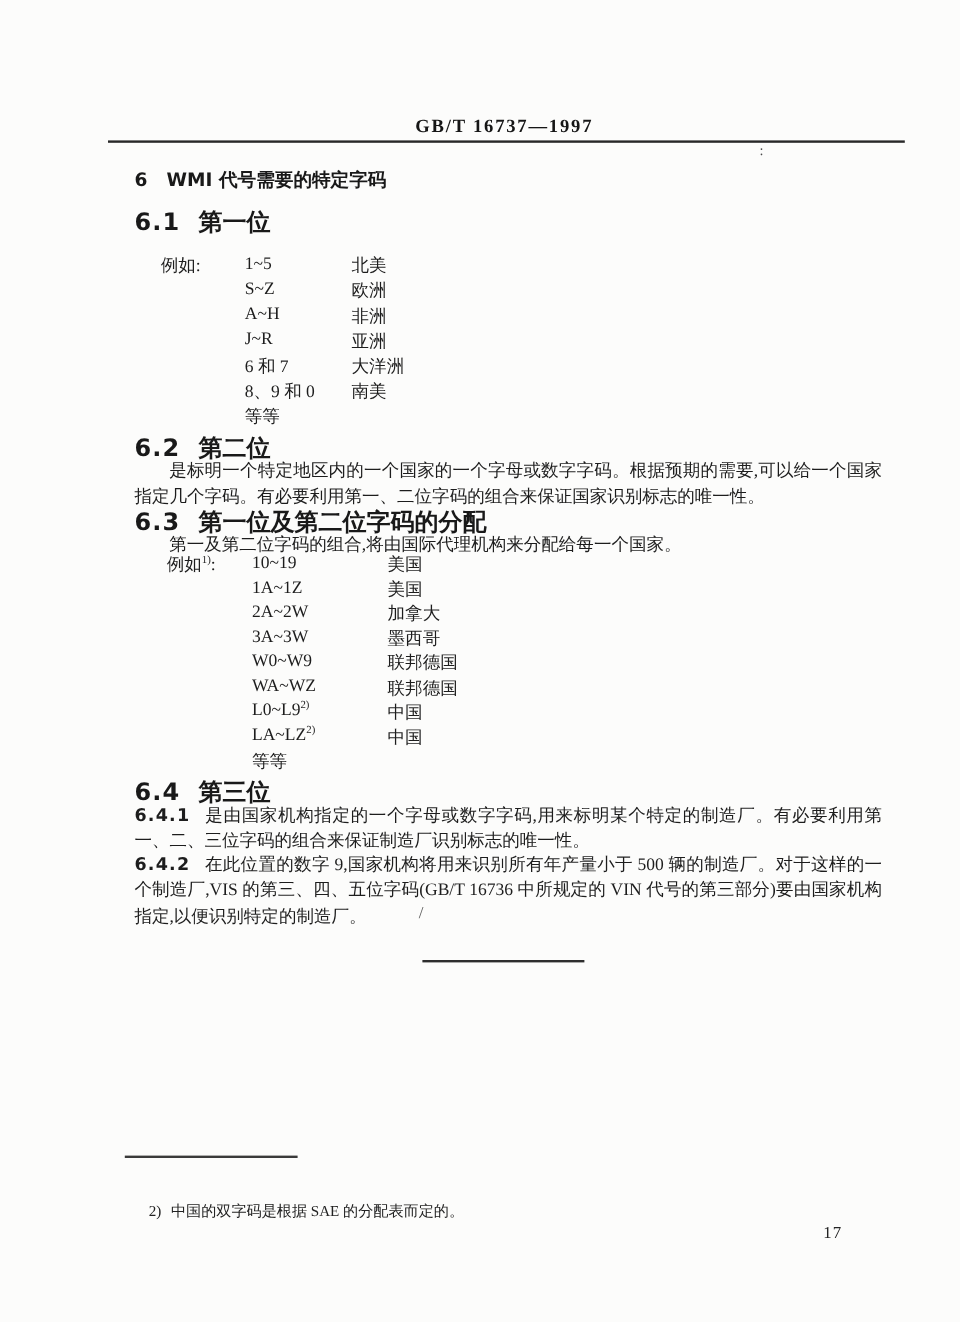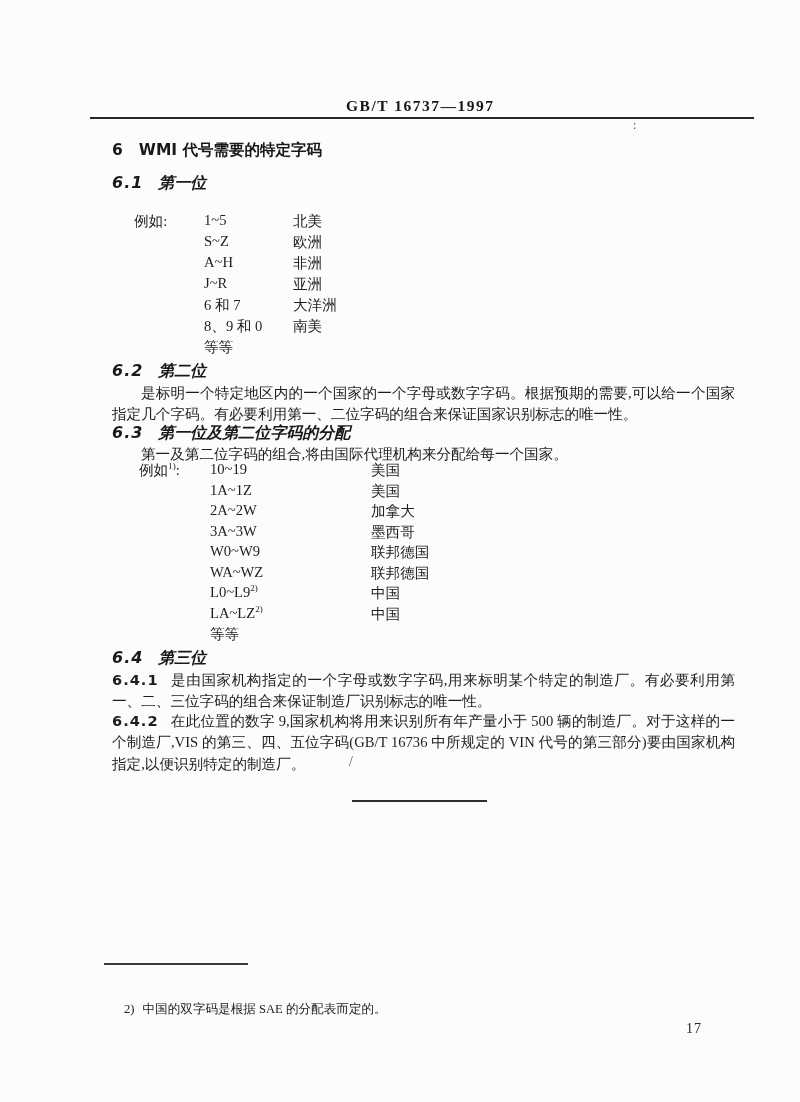--- a/index.html
+++ b/index.html
@@ -37,21 +37,21 @@
   .artifact.a-colon { left: 633px; top: 118px; }
   .artifact.a-slash { left: 349px; top: 754px; color: #5a5a5a; font-size: 14px; }
 
   .h-sec, .h-clause {
     position: absolute; left: 112px; z-index: 2;
     font-family: "DejaVu Sans", "Liberation Sans", sans-serif;
     font-weight: 700; line-height: 1; white-space: nowrap;
     color: #191919;
   }
   .h-sec { top: 143px; font-size: 15.5px; }
-  .h-clause { font-size: 16px; font-style: italic; }
+  .h-clause { font-size: 20px; }
   .hnum { margin-right: 15px; letter-spacing: 1px; }
 
   .para {
     position: absolute; left: 112px; width: 623px; z-index: 2;
     font-size: 14.6px; line-height: 21.4px; text-align: justify;
     color: #1d1d1d;
   }
   .para.indent { text-indent: 29px; }
   .pnum {
     font-family: "DejaVu Sans", "Liberation Sans", sans-serif;
@@ -63,21 +63,21 @@
   .ex-label { position: absolute; left: 0; }
   .ex-code { position: absolute; }
   .ex-region { position: absolute; }
   #list1 { left: 134px; top: 212px; }
   #list1 .ex-row { height: 21px; }
   #list1 .ex-code { left: 70px; }
   #list1 .ex-region { left: 159px; }
   #list2 { left: 139px; top: 461px; }
   #list2 .ex-row { height: 20.5px; }
   #list2 .ex-code { left: 71px; }
-  #list2 .ex-region { left: 184px; margin-left: 48px; }
+  #list2 .ex-region { left: 184px; }
   sup { font-size: 9px; vertical-align: super; line-height: 0; }
 
   .divider {
     position: absolute; left: 352px; top: 800px;
     width: 135px; height: 2px; background: #2e2e2e; z-index: 2;
   }
 
   .fn-sep {
     position: absolute; left: 104px; top: 963px;
     width: 144px; height: 2px; background: #3a3a3a; z-index: 2;

